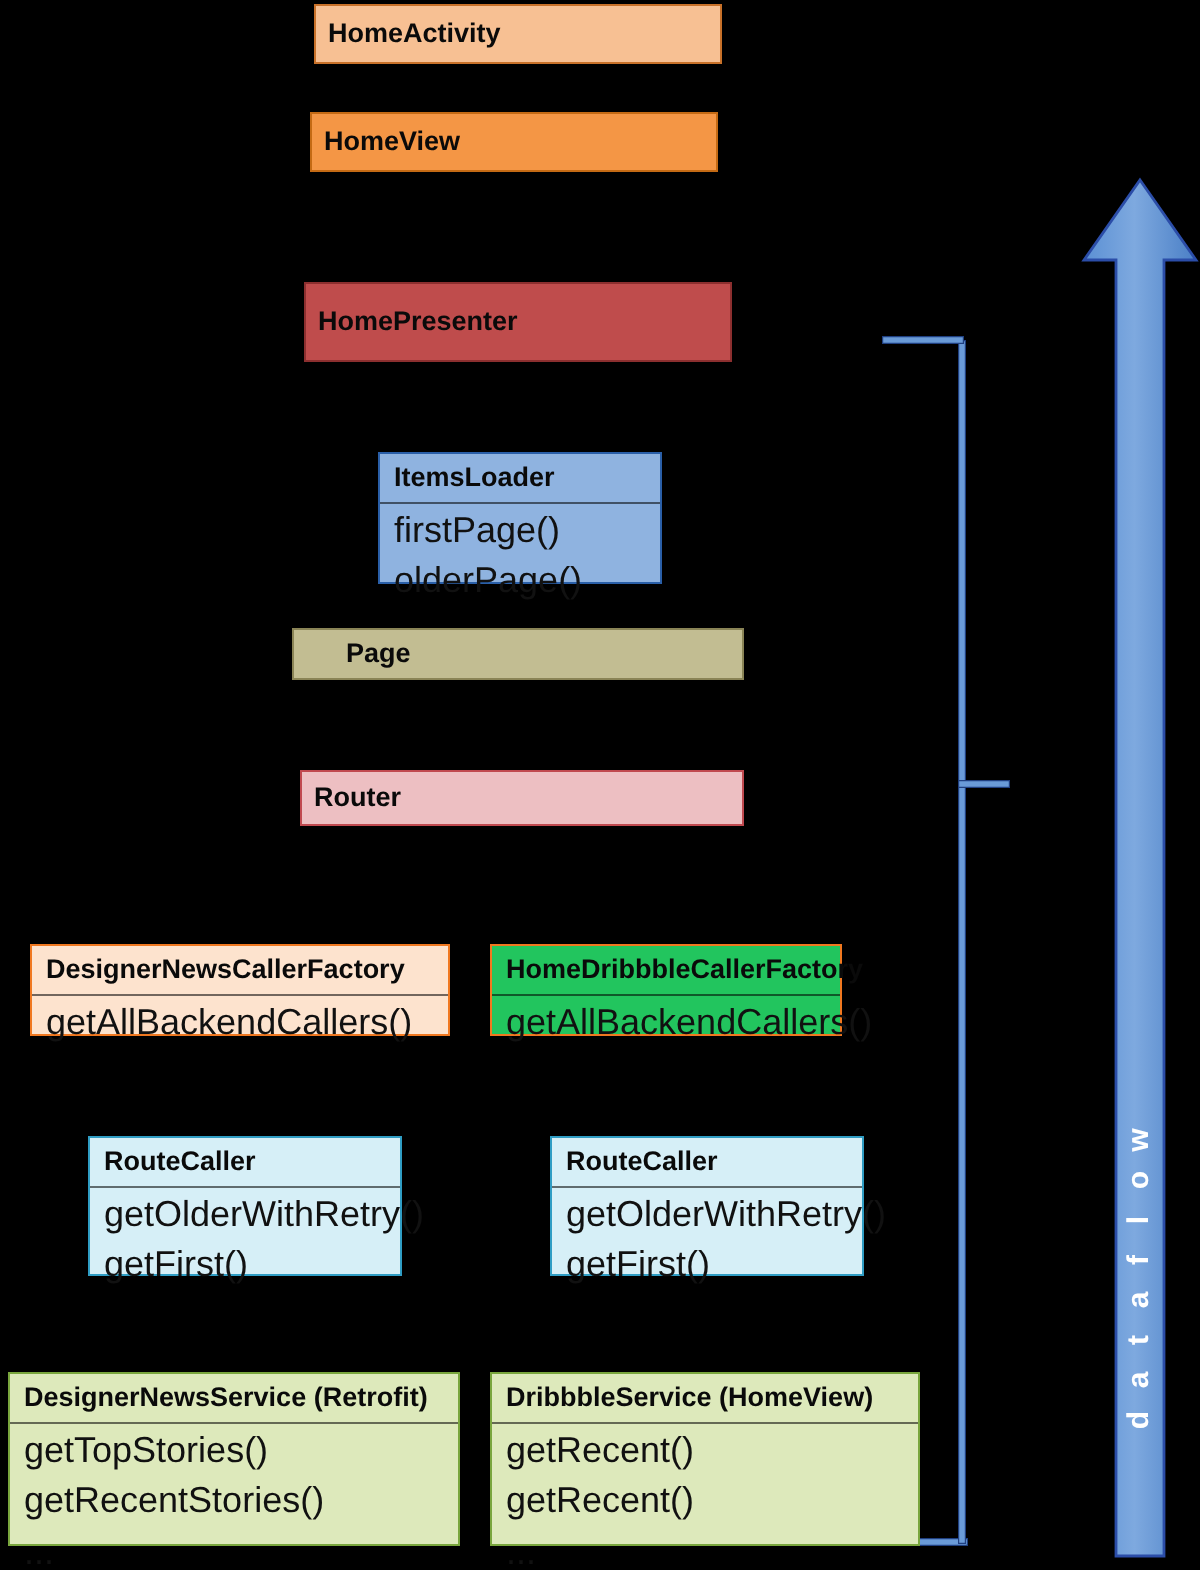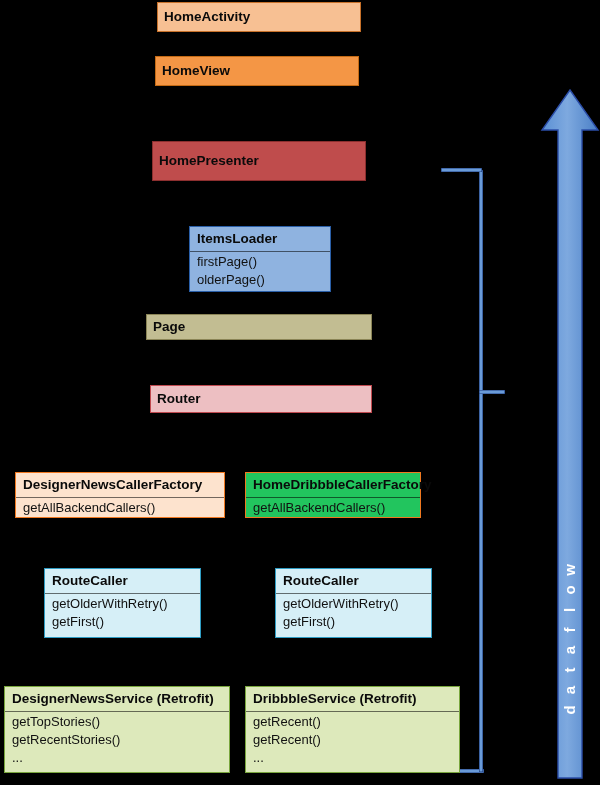--- a/index.html
+++ b/index.html
@@ -38,21 +38,21 @@
   }
   .node.with-members .title {
     text-align: left;
     padding: 2px 6px 2px 7px;
     border-bottom: 1.2px solid rgba(0,0,0,.55);
   }
   .node .members {
     padding: 1px 6px 3px 7px;
   }
   .node .members div {
-    font-size: 13px;
+    font-size: 18px;
     color: #111;
     line-height: 1.42;
     white-space: nowrap;
   }
 
   
   .bar {
     display: flex;
     align-items: center;
     justify-content: center;
@@ -177,21 +177,21 @@
   </div>
 
   <div class="node with-members" style="left:189px; top:226px; width:142px; height:66px; background:#8fb3e0; border-color:#2a5fa8;">
     <div class="title">ItemsLoader</div>
     <div class="members">
       <div>firstPage()</div>
       <div>olderPage()</div>
     </div>
   </div>
 
-  <div class="node bar" style="left:146px; top:314px; width:226px; height:26px; background:#c2bd92; border-color:#8a8456;">
+  <div class="node bar" style="left:146px; top:314px; width:226px; height:26px; background:#c2bd92; border-color:#8a8456;padding-left:20px;">
     <div class="title">Page</div>
   </div>
 
   <div class="node bar" style="left:150px; top:385px; width:222px; height:28px; background:#edbfc2; border-color:#c0494f;">
     <div class="title">Router</div>
   </div>
 
   <div class="node with-members" style="left:15px; top:472px; width:210px; height:46px; background:#fde3ce; border-color:#f07820;">
     <div class="title">DesignerNewsCallerFactory</div>
     <div class="members">
@@ -225,21 +225,21 @@
   <div class="node with-members" style="left:4px; top:686px; width:226px; height:87px; background:#dde9bb; border-color:#79a63d;">
     <div class="title">DesignerNewsService (Retrofit)</div>
     <div class="members">
       <div>getTopStories()</div>
       <div>getRecentStories()</div>
       <div>...</div>
     </div>
   </div>
 
   <div class="node with-members" style="left:245px; top:686px; width:215px; height:87px; background:#dde9bb; border-color:#79a63d;">
-    <div class="title">DribbbleService (Retrofit)</div>
+    <div class="title">DribbbleService (HomeView)</div>
     <div class="members">
       <div>getRecent()</div>
       <div>getRecent()</div>
       <div>...</div>
     </div>
   </div>
 
   <svg id="dataflow-arrow" style="left:540px; top:88px;" width="60" height="692" viewBox="0 0 60 692">
     <defs>
       <linearGradient id="dfGrad" x1="0" y1="0" x2="1" y2="0">

